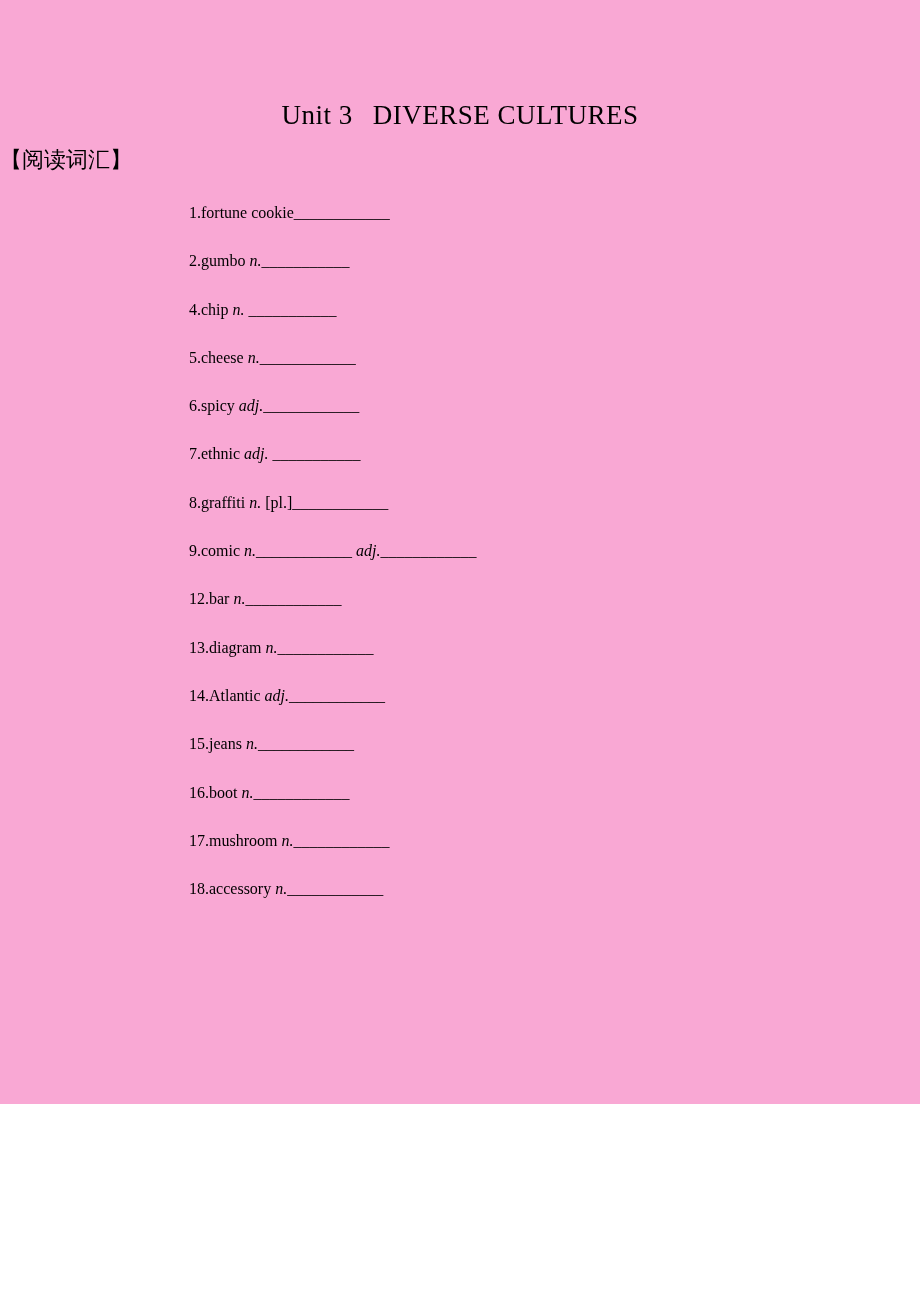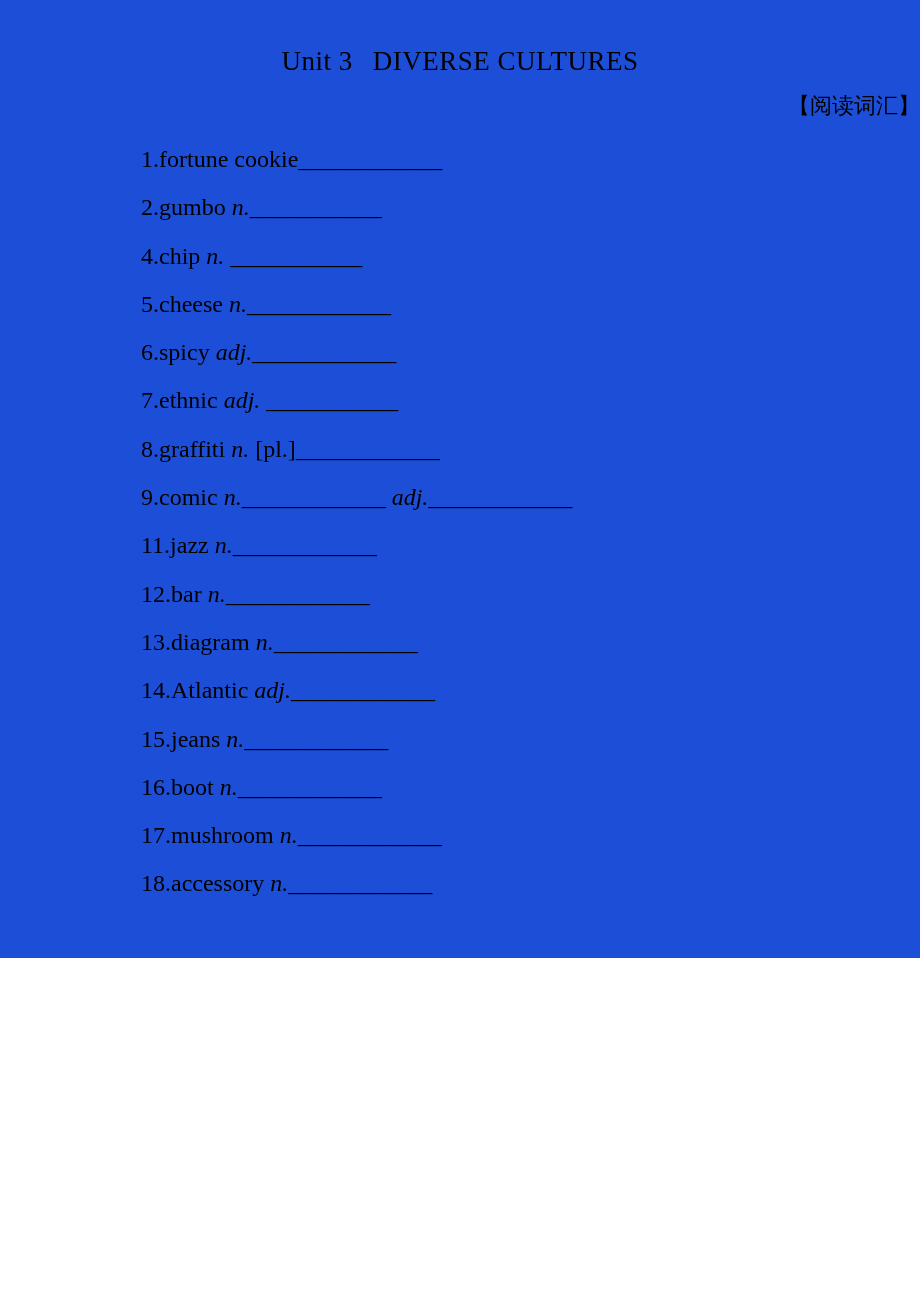--- a/index.html
+++ b/index.html
@@ -6,24 +6,24 @@
   body {
     width: 920px;
     height: 1302px;
     background: #ffffff;
     color: #000000;
     font-family: "Liberation Serif", "DejaVu Serif", serif;
     overflow: hidden;
   }
   .page {
     width: 920px;
-    height: 958px;
+    height: 1104px;
     box-sizing: border-box;
-    padding-top: 46px;
-    background: #1d4ed8;
+    padding-top: 100px;
+    background: #f9a8d4;
   }
   .title {
     margin: 0;
     text-align: center;
     font-size: 27px;
     font-weight: normal;
     line-height: 31px;
     letter-spacing: 0.5px;
     white-space: nowrap;
   }
@@ -34,32 +34,33 @@
     line-height: 26px;
     white-space: nowrap;
   }
   .bullet {
     font-size: 30px;
     line-height: 0;
     vertical-align: -4px;
   }
   .subheading {
     margin-top: 16px;
-    text-align: right;
+    text-align: left;
     font-size: 22px;
     line-height: 26px;
   }
   .vocab-list {
     margin: 27px 0 0 141px;
   }
   .vocab-item {
     height: 48.3px;
-    font-size: 24px;
+    font-size: 16px;
     line-height: 26px;
     white-space: nowrap;
+    margin-left: 48px;
   }
   .seg-pos { font-style: italic; }
   .seg-text, .seg-blank { font-style: normal; }
 </style>
 </head>
 <body>
 
 <div class="page">
 
   <h1 class="title"><span class="title-unit">Unit 3</span><span class="title-main">DIVERSE CULTURES</span></h1>
@@ -69,21 +70,20 @@
 
   <div class="vocab-list" id="vocab-list">
       <div class="vocab-item"><span class="seg-text">1.fortune cookie</span><span class="seg-blank">____________</span></div>
       <div class="vocab-item"><span class="seg-text">2.gumbo </span><span class="seg-pos">n.</span><span class="seg-blank">___________</span></div>
       <div class="vocab-item"><span class="seg-text">4.chip </span><span class="seg-pos">n.</span><span class="seg-text"> </span><span class="seg-blank">___________</span></div>
       <div class="vocab-item"><span class="seg-text">5.cheese </span><span class="seg-pos">n.</span><span class="seg-blank">____________</span></div>
       <div class="vocab-item"><span class="seg-text">6.spicy </span><span class="seg-pos">adj.</span><span class="seg-blank">____________</span></div>
       <div class="vocab-item"><span class="seg-text">7.ethnic </span><span class="seg-pos">adj.</span><span class="seg-text"> </span><span class="seg-blank">___________</span></div>
       <div class="vocab-item"><span class="seg-text">8.graffiti </span><span class="seg-pos">n.</span><span class="seg-text"> [pl.]</span><span class="seg-blank">____________</span></div>
       <div class="vocab-item"><span class="seg-text">9.comic </span><span class="seg-pos">n.</span><span class="seg-blank">____________</span><span class="seg-text"> </span><span class="seg-pos">adj.</span><span class="seg-blank">____________</span></div>
-      <div class="vocab-item"><span class="seg-text">11.jazz </span><span class="seg-pos">n.</span><span class="seg-blank">____________</span></div>
       <div class="vocab-item"><span class="seg-text">12.bar </span><span class="seg-pos">n.</span><span class="seg-blank">____________</span></div>
       <div class="vocab-item"><span class="seg-text">13.diagram </span><span class="seg-pos">n.</span><span class="seg-blank">____________</span></div>
       <div class="vocab-item"><span class="seg-text">14.Atlantic </span><span class="seg-pos">adj.</span><span class="seg-blank">____________</span></div>
       <div class="vocab-item"><span class="seg-text">15.jeans </span><span class="seg-pos">n.</span><span class="seg-blank">____________</span></div>
       <div class="vocab-item"><span class="seg-text">16.boot </span><span class="seg-pos">n.</span><span class="seg-blank">____________</span></div>
       <div class="vocab-item"><span class="seg-text">17.mushroom </span><span class="seg-pos">n.</span><span class="seg-blank">____________</span></div>
       <div class="vocab-item"><span class="seg-text">18.accessory </span><span class="seg-pos">n.</span><span class="seg-blank">____________</span></div>
     </div>
 
 </div>

